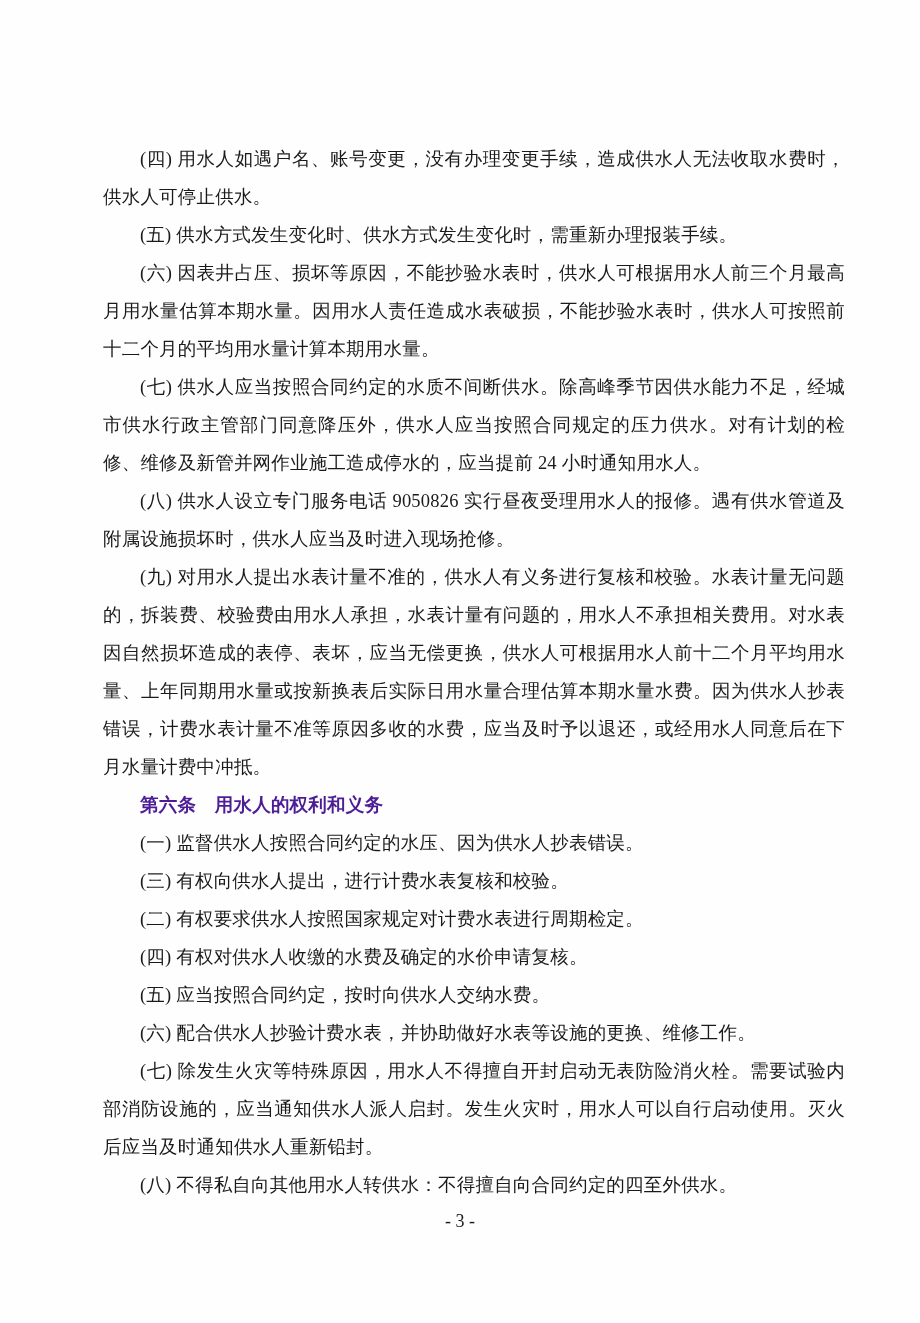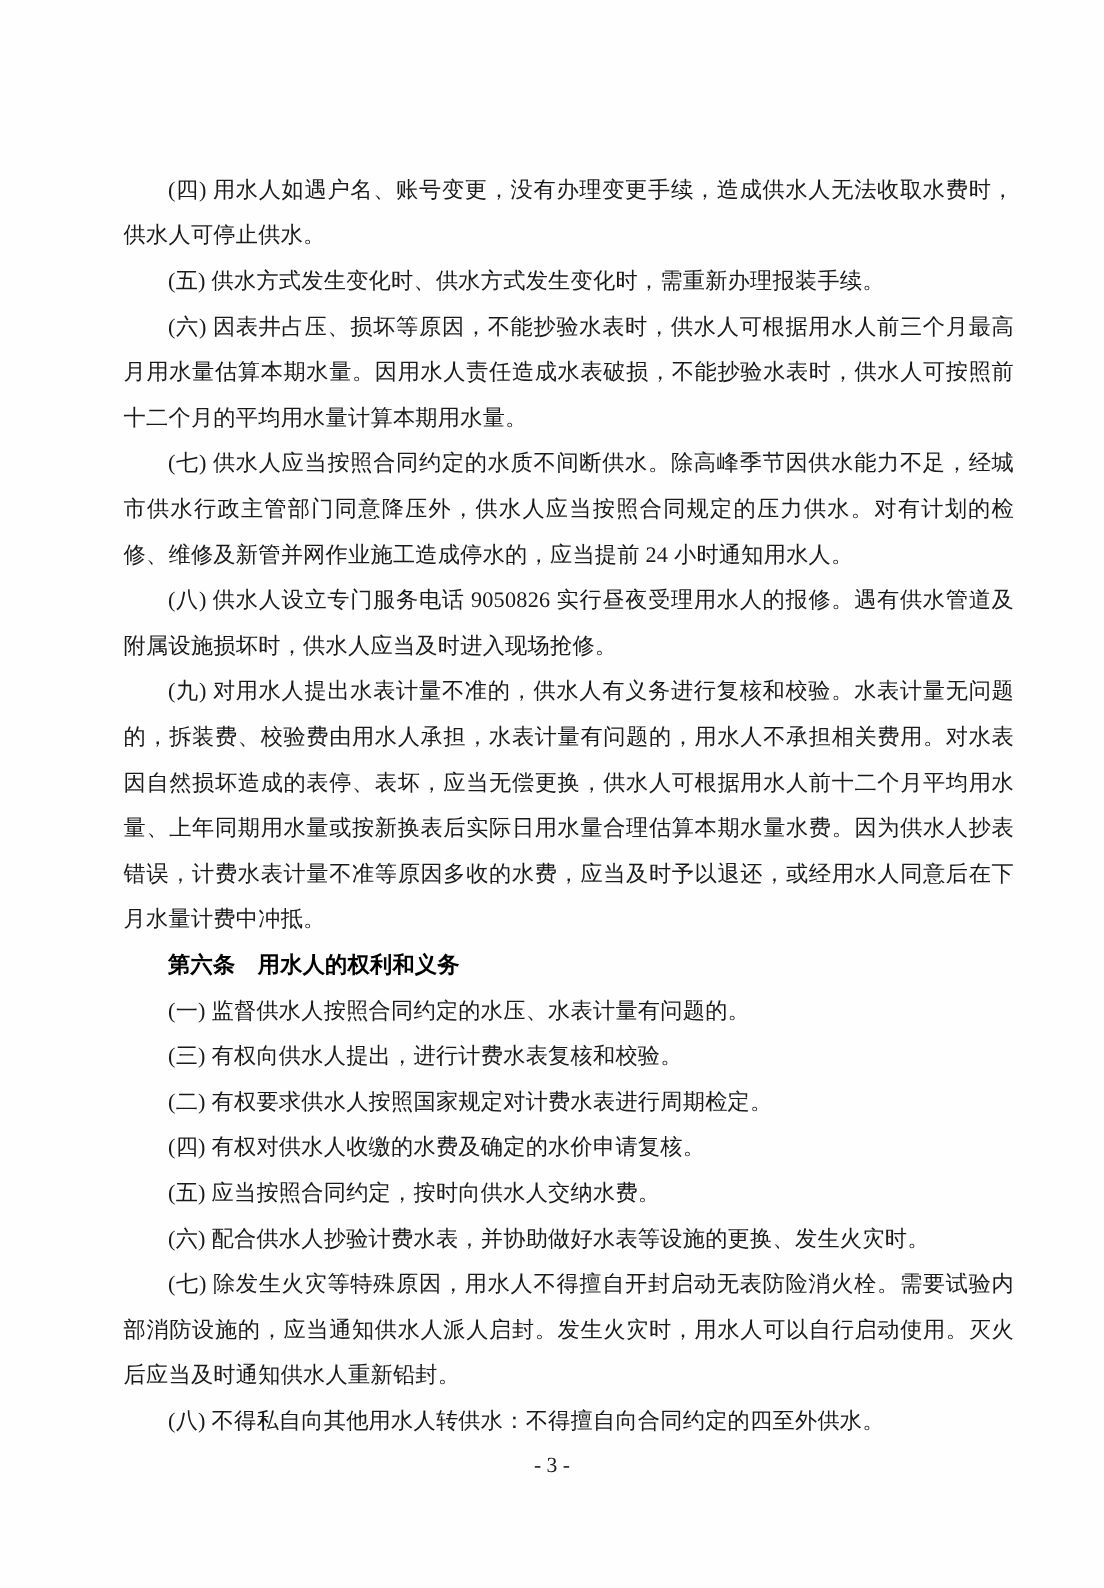--- a/index.html
+++ b/index.html
@@ -29,21 +29,21 @@
     line-height: 38px;
     text-align: justify;
     text-justify: inter-ideograph;
     text-indent: 2em;
     color: #1a1a1a;
     letter-spacing: 0.2px;
   }
   .para.heading {
     font-weight: bold;
     text-align: left;
-    color: #000000;
+    color: #4c1d95;
   }
   .footer {
     position: absolute;
     left: 0;
     top: 1206px;
     width: 920px;
     text-align: center;
     font-size: 18px;
     line-height: 30px;
     color: #1a1a1a;
@@ -54,25 +54,25 @@
 
 <div class="page" style="background: rgb(254, 254, 254); color: rgb(26, 26, 26);">
   <div class="content" id="content">
       <p class="para">(四) 用水人如遇户名、账号变更，没有办理变更手续，造成供水人无法收取水费时，供水人可停止供水。</p>
       <p class="para">(五) 供水方式发生变化时、供水方式发生变化时，需重新办理报装手续。</p>
       <p class="para">(六) 因表井占压、损坏等原因，不能抄验水表时，供水人可根据用水人前三个月最高月用水量估算本期水量。因用水人责任造成水表破损，不能抄验水表时，供水人可按照前十二个月的平均用水量计算本期用水量。</p>
       <p class="para">(七) 供水人应当按照合同约定的水质不间断供水。除高峰季节因供水能力不足，经城市供水行政主管部门同意降压外，供水人应当按照合同规定的压力供水。对有计划的检修、维修及新管并网作业施工造成停水的，应当提前 24 小时通知用水人。</p>
       <p class="para">(八) 供水人设立专门服务电话 9050826 实行昼夜受理用水人的报修。遇有供水管道及附属设施损坏时，供水人应当及时进入现场抢修。</p>
       <p class="para">(九) 对用水人提出水表计量不准的，供水人有义务进行复核和校验。水表计量无问题的，拆装费、校验费由用水人承担，水表计量有问题的，用水人不承担相关费用。对水表因自然损坏造成的表停、表坏，应当无偿更换，供水人可根据用水人前十二个月平均用水量、上年同期用水量或按新换表后实际日用水量合理估算本期水量水费。因为供水人抄表错误，计费水表计量不准等原因多收的水费，应当及时予以退还，或经用水人同意后在下月水量计费中冲抵。</p>
       <p class="para heading">第六条　用水人的权利和义务</p>
-      <p class="para">(一) 监督供水人按照合同约定的水压、水表计量有问题的。</p>
+      <p class="para">(一) 监督供水人按照合同约定的水压、因为供水人抄表错误。</p>
       <p class="para">(三) 有权向供水人提出，进行计费水表复核和校验。</p>
       <p class="para">(二) 有权要求供水人按照国家规定对计费水表进行周期检定。</p>
       <p class="para">(四) 有权对供水人收缴的水费及确定的水价申请复核。</p>
       <p class="para">(五) 应当按照合同约定，按时向供水人交纳水费。</p>
-      <p class="para">(六) 配合供水人抄验计费水表，并协助做好水表等设施的更换、发生火灾时。</p>
+      <p class="para">(六) 配合供水人抄验计费水表，并协助做好水表等设施的更换、维修工作。</p>
       <p class="para">(七) 除发生火灾等特殊原因，用水人不得擅自开封启动无表防险消火栓。需要试验内部消防设施的，应当通知供水人派人启封。发生火灾时，用水人可以自行启动使用。灭火后应当及时通知供水人重新铅封。</p>
       <p class="para">(八) 不得私自向其他用水人转供水：不得擅自向合同约定的四至外供水。</p>
     </div>
   <div class="footer">
     <span>- 3 -</span>
   </div>
 </div>
 
 </body></html>

